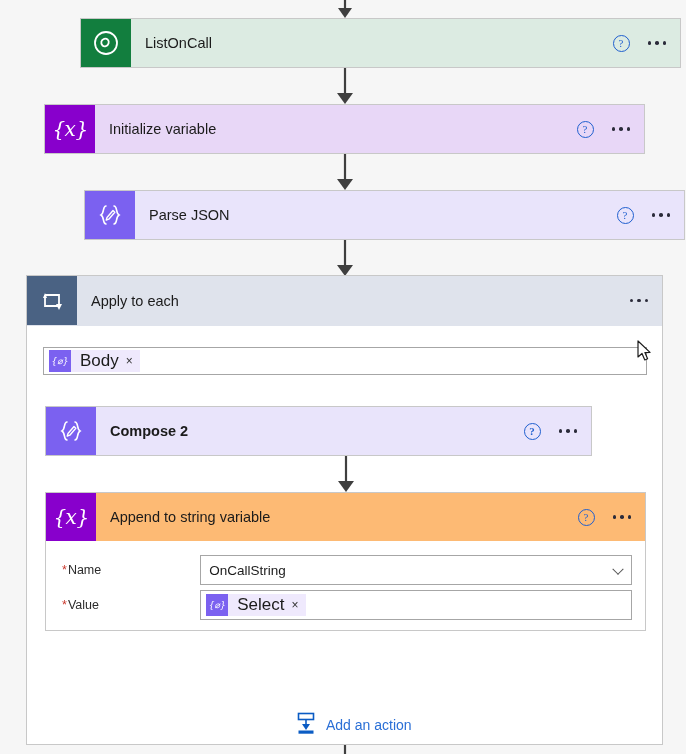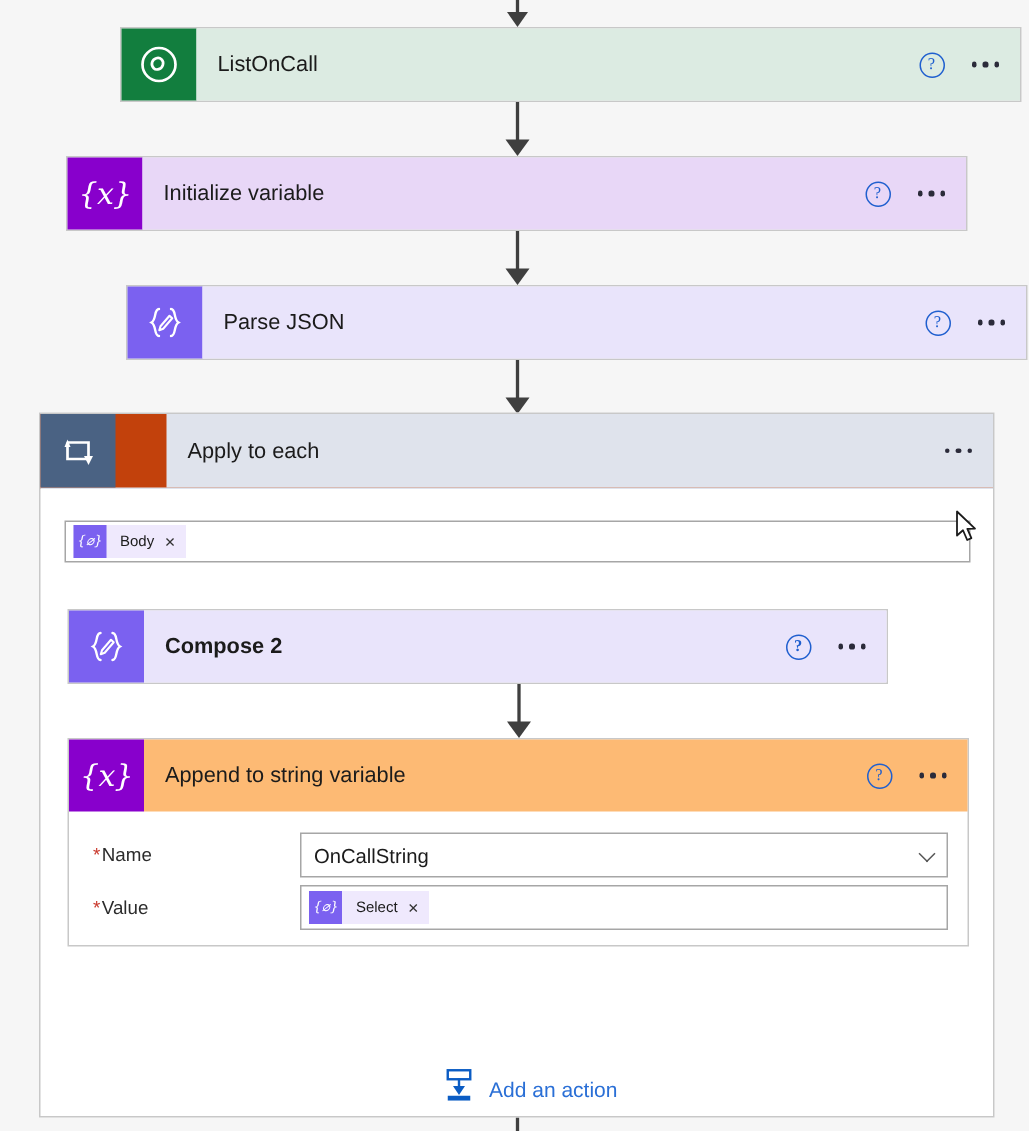--- a/index.html
+++ b/index.html
@@ -96,23 +96,22 @@
 
   
   .scope {
     position: absolute;
     border: 1px solid #c8c8c8;
     background: #ffffff;
   }
   .scope-header {
     display: flex; align-items: stretch;
     height: 50px;
-    background: #c2410c;
+    background: #fef9c3;
     border-bottom: 1px solid #dfe3ec;
-    gap: 34px;
   }
   .scope-header .card-icon { background: #4a6283; }
   .scope-header .hdr-body {
     flex: 1;
     display: flex; align-items: center;
     padding-left: 14px;
     font-size: 14.5px;
     color: #1b1b1b;
     position: relative;
     background: #dfe3ec;
@@ -155,21 +154,21 @@
     width: 22px; height: 22px;
     background: #7b61f0;
     color: #fff;
     display: flex; align-items: center; justify-content: center;
     font-family: "DejaVu Serif", serif;
     font-style: italic;
     font-size: 9px;
     line-height: 1;
   }
   .token .tok-label {
-    font-size: 10px;
+    font-size: 17px;
     color: #1b1b1b;
     padding: 0 7px 0 9px;
     white-space: nowrap;
   }
   .token .tok-x {
     font-size: 12px;
     color: #333;
     cursor: pointer;
     line-height: 1;
   }

